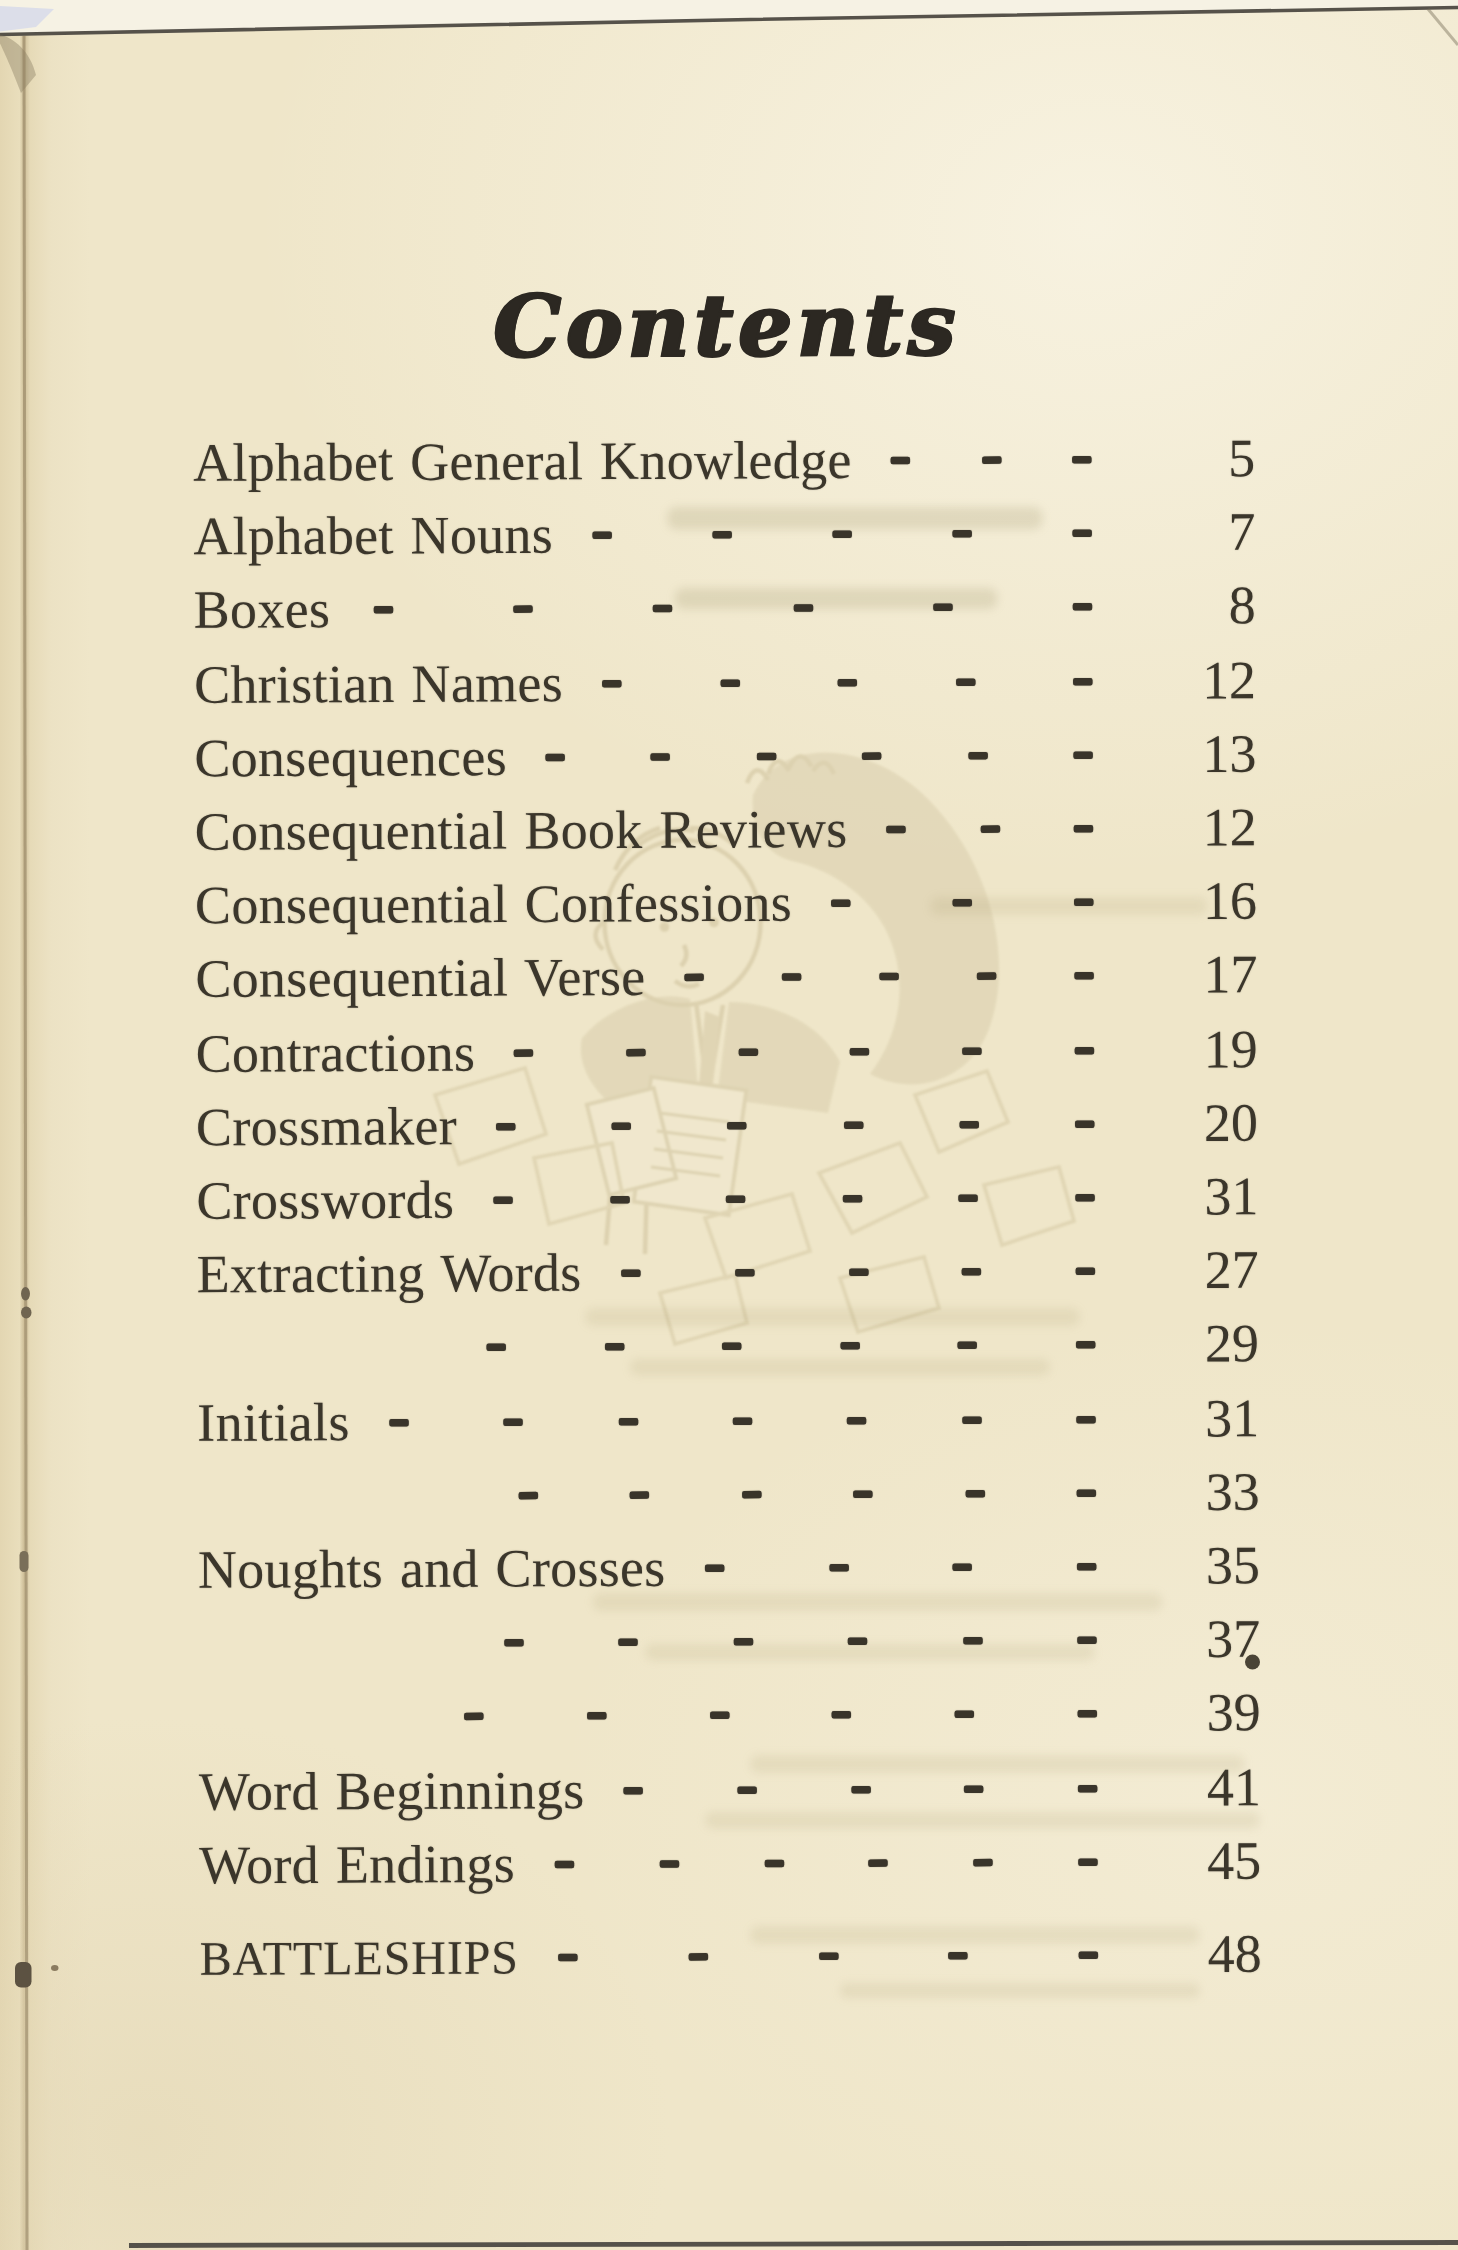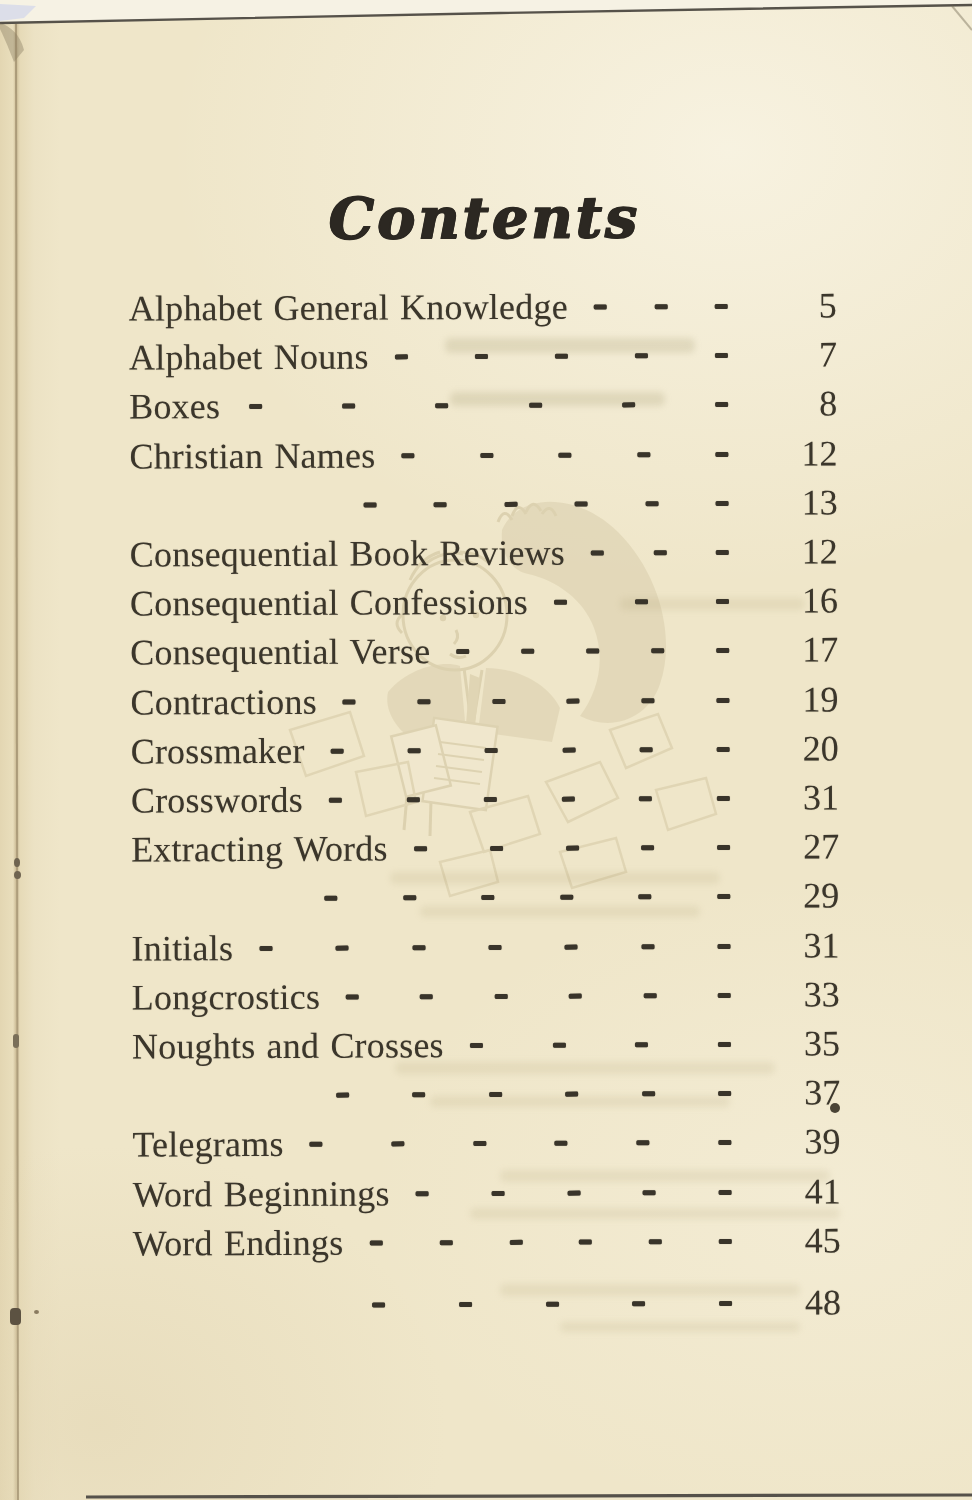--- a/index.html
+++ b/index.html
@@ -141,20 +141,21 @@
     <span class="toc-label">Christian Names</span>
     <span class="toc-num">12</span>
   <span class="leader-dash" style="left: 272px;"></span>
           <span class="leader-dash" style="left: 350.5px;"></span>
           <span class="leader-dash" style="left: 429px;"></span>
           <span class="leader-dash" style="left: 507.5px;"></span>
           <span class="leader-dash" style="left: 586px;"></span>
         </div>
 
   <div class="toc-row" style="top: 479.8px;">
+    <span class="toc-label">Consequences</span>
     <span class="toc-num">13</span>
   <span class="leader-dash" style="left: 234px;"></span>
           <span class="leader-dash" style="left: 304.4px;"></span>
           <span class="leader-dash" style="left: 374.8px;"></span>
           <span class="leader-dash" style="left: 445.2px;"></span>
           <span class="leader-dash" style="left: 515.6px;"></span>
           <span class="leader-dash" style="left: 586px;"></span>
         </div>
 
   <div class="toc-row" style="top: 529px;">
@@ -242,21 +243,20 @@
   <span class="leader-dash" style="left: 128px;"></span>
           <span class="leader-dash" style="left: 204.333px;"></span>
           <span class="leader-dash" style="left: 280.667px;"></span>
           <span class="leader-dash" style="left: 357px;"></span>
           <span class="leader-dash" style="left: 433.333px;"></span>
           <span class="leader-dash" style="left: 509.667px;"></span>
           <span class="leader-dash" style="left: 586px;"></span>
         </div>
 
   <div class="toc-row" style="top: 971.8px;">
-    <span class="toc-label">Longcrostics</span>
     <span class="toc-num">33</span>
   <span class="leader-dash" style="left: 214px;"></span>
           <span class="leader-dash" style="left: 288.4px;"></span>
           <span class="leader-dash" style="left: 362.8px;"></span>
           <span class="leader-dash" style="left: 437.2px;"></span>
           <span class="leader-dash" style="left: 511.6px;"></span>
           <span class="leader-dash" style="left: 586px;"></span>
         </div>
 
   <div class="toc-row" style="top: 1021px;">
@@ -272,21 +272,20 @@
     <span class="toc-num">37</span>
   <span class="leader-dash" style="left: 204px;"></span>
           <span class="leader-dash" style="left: 280.4px;"></span>
           <span class="leader-dash" style="left: 356.8px;"></span>
           <span class="leader-dash" style="left: 433.2px;"></span>
           <span class="leader-dash" style="left: 509.6px;"></span>
           <span class="leader-dash" style="left: 586px;"></span>
         </div>
 
   <div class="toc-row" style="top: 1119.4px;">
-    <span class="toc-label">Telegrams</span>
     <span class="toc-num">39</span>
   <span class="leader-dash" style="left: 177px;"></span>
           <span class="leader-dash" style="left: 258.8px;"></span>
           <span class="leader-dash" style="left: 340.6px;"></span>
           <span class="leader-dash" style="left: 422.4px;"></span>
           <span class="leader-dash" style="left: 504.2px;"></span>
           <span class="leader-dash" style="left: 586px;"></span>
         </div>
 
   <div class="toc-row" style="top: 1168.6px;">
@@ -304,20 +303,21 @@
     <span class="toc-num">45</span>
   <span class="leader-dash" style="left: 237px;"></span>
           <span class="leader-dash" style="left: 306.8px;"></span>
           <span class="leader-dash" style="left: 376.6px;"></span>
           <span class="leader-dash" style="left: 446.4px;"></span>
           <span class="leader-dash" style="left: 516.2px;"></span>
           <span class="leader-dash" style="left: 586px;"></span>
         </div>
 
   <div class="toc-row caps-row" style="top: 1280px;">
+    <span class="toc-label">BATTLESHIPS</span>
     <span class="toc-num">48</span>
   <span class="leader-dash" style="left: 239px;"></span>
           <span class="leader-dash" style="left: 325.75px;"></span>
           <span class="leader-dash" style="left: 412.5px;"></span>
           <span class="leader-dash" style="left: 499.25px;"></span>
           <span class="leader-dash" style="left: 586px;"></span>
         </div>
 </div>
   </div>
 </div>

